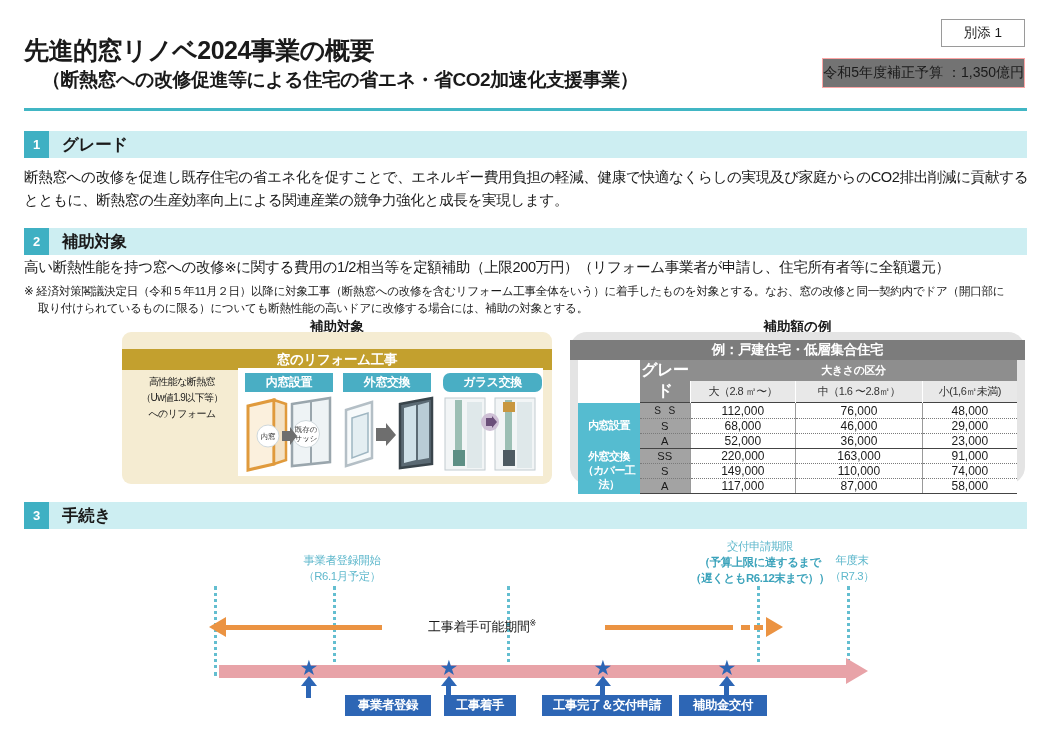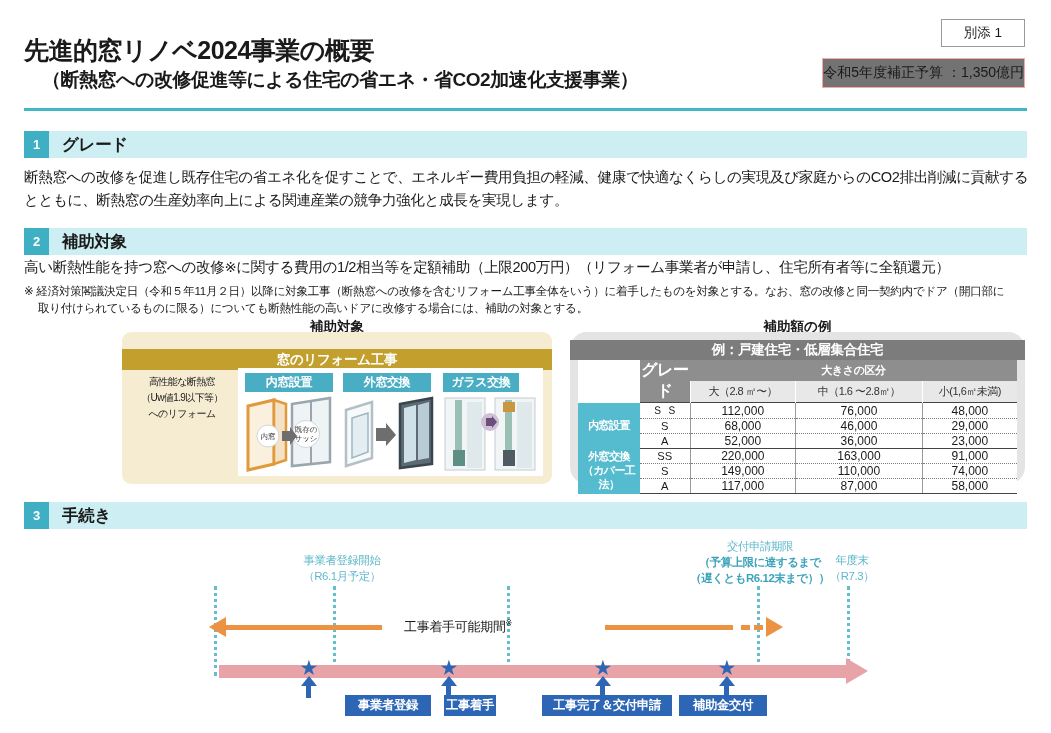--- a/index.html
+++ b/index.html
@@ -92,21 +92,21 @@
     background: #ffffff;
   }
   .chip {
     position: absolute; top: 5px; height: 19px;
     background: #49aec4; color: #fff;
     display: flex; align-items: center; justify-content: center;
     font-size: 12px; font-weight: bold; letter-spacing: -0.4px;
   }
   .chip.c1 { left: 7px;   width: 88px; }
   .chip.c2 { left: 105px; width: 88px; }
-  .chip.c3 { left: 205px; width: 76px; }
+  .chip.c3 { left: 205px; width: 99px; border-radius: 7px; }
   .art { position: absolute; }
 
   
   .panel-right {
     position: absolute; left: 570px; top: 332px; width: 455px; height: 152px;
     background: #e4e4e4; border-radius: 17px;
   }
   .panel-right-caption {
     position: absolute; left: 570px; top: 318px; width: 455px;
     text-align: center; font-size: 13.5px; font-weight: bold;
@@ -126,21 +126,21 @@
   .th-grade  { background: #8e8e8e; color: #fff; width: 50px; font-weight: bold;
                font-size: 16px; letter-spacing: -0.5px; }
   .th-size   { background: #8e8e8e; color: #fff; font-weight: bold; height: 15px;
                font-size: 11px; letter-spacing: -0.4px; }
   .th-col    { background: #e8e8e8; color: #333; height: 16px; font-size: 11px;
                border-left: 1px solid #fff; letter-spacing: -0.5px; }
   .rowlab {
     background: #55bcd0; color: #ffffff; font-weight: bold;
     font-size: 11px; line-height: 1.25; letter-spacing: -0.6px;
   }
-  .gradecell { background: #ffffff; font-size: 11.2px; height: 15px;
+  .gradecell { background: #a3a3a3; font-size: 11.2px; height: 15px;
                border-bottom: 1px dotted #7a7a7a; }
   .valcell   { background: #ffffff; font-size: 12px; height: 15px;
                border-bottom: 1px dotted #7a7a7a; border-left: 1px solid #9a9a9a; }
   tr.lastof .gradecell, tr.lastof .valcell { border-bottom: 1px solid #444; }
   tr.first .gradecell, tr.first .valcell { border-top: 1px solid #444; }
 
   
   .tl { position: absolute; left: 0; top: 524px; width: 1051px; height: 209px; }
   .tl-label {
     position: absolute; text-align: center; color: #5fb8cc;
@@ -185,21 +185,21 @@
     border-top: 10px solid transparent; border-bottom: 10px solid transparent;
     border-right: 17px solid #eb9342;
   }
   .arrow-right {
     position: absolute; width: 0; height: 0;
     border-top: 10px solid transparent; border-bottom: 10px solid transparent;
     border-left: 17px solid #eb9342;
   }
   .dash { position: absolute; height: 5px; width: 9px; background: #eb9342; }
   .mid-label {
-    position: absolute; font-size: 13px; letter-spacing: -0.3px; white-space: nowrap;
+    position: absolute; font-size: 13px; letter-spacing: -0.3px; white-space: nowrap; margin-left: 24px;
   }
   .mid-label sup { font-size: 8px; vertical-align: super; }
 </style>
 </head>
 <body>
 
 <div class="page">
 
   <div class="header">
     <div class="title-main">先進的窓リノベ2024事業の概要</div>
@@ -392,21 +392,21 @@
     <div class="star" style="left:438px;">★</div>
     <div class="star" style="left:592px;">★</div>
     <div class="star" style="left:716px;">★</div>
 
     <div class="pointer" style="left:301px;"></div>
     <div class="pstem" style="left:306px;"></div>
     <div class="tl-box" style="left:345px; width:86px;">事業者登録</div>
 
     <div class="pointer" style="left:441px;"></div>
     <div class="pstem" style="left:446px;"></div>
-    <div class="tl-box" style="left:444px; width:52px;">工事着手</div>
+    <div class="tl-box" style="left:444px; width:72px;">工事着手</div>
 
     <div class="pointer" style="left:595px;"></div>
     <div class="pstem" style="left:600px;"></div>
     <div class="tl-box" style="left:542px; width:130px;">工事完了＆交付申請</div>
 
     <div class="pointer" style="left:719px;"></div>
     <div class="pstem" style="left:724px;"></div>
     <div class="tl-box" style="left:679px; width:88px;">補助金交付</div>
   </div>
 

